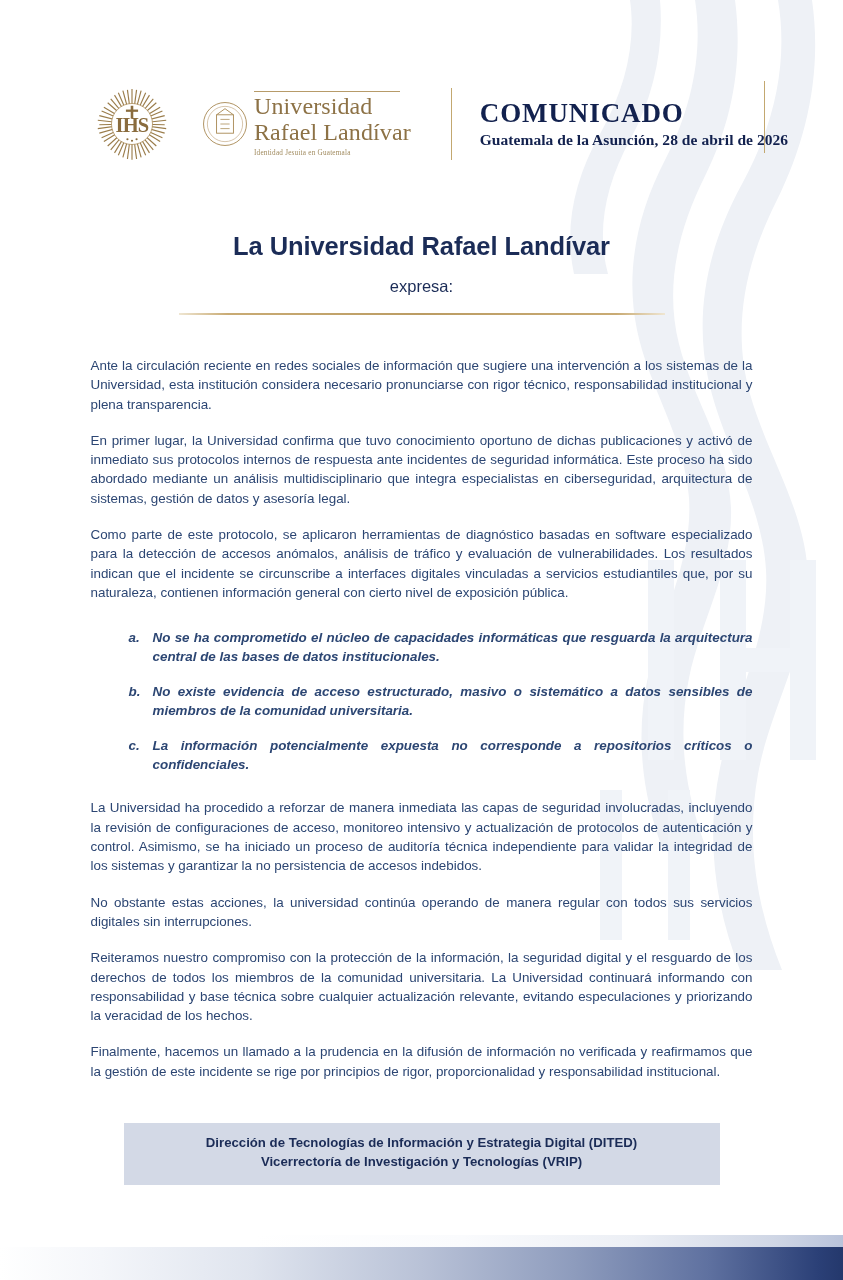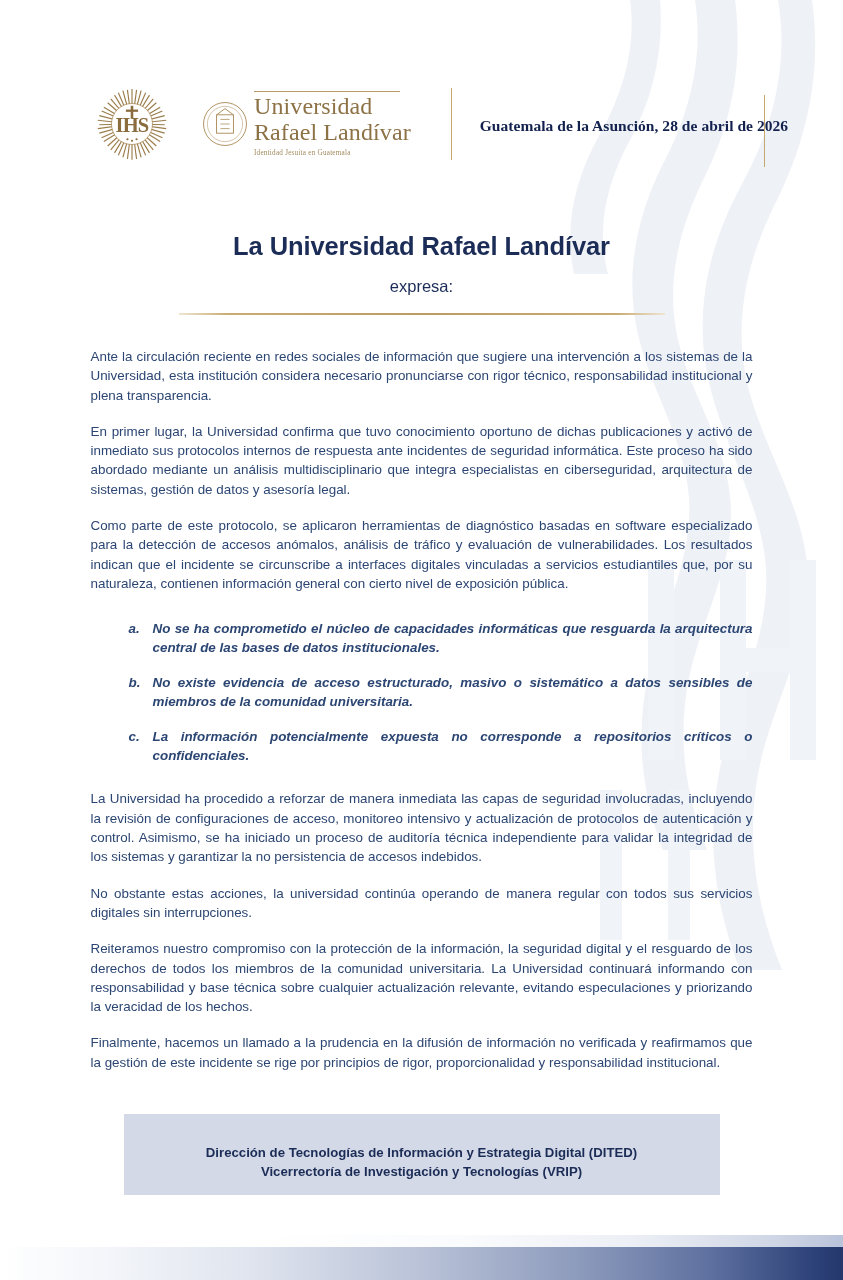--- a/index.html
+++ b/index.html
@@ -126,21 +126,21 @@
   #title-rule {
     width: 486px;
     height: 2px;
     margin: 17px auto 0 auto;
     background: linear-gradient(to right, #f2e9d6 0%, #c2a costa 0%, #c4a straight 0%, #c3a straight 0%);
     background: linear-gradient(to right, #efe6d2 0%, #c9ab74 10%, #bb9c63 50%, #c9ab74 90%, #efe6d2 100%);
   }
 
   
   #body-copy {
-    margin: 2px auto;
+    margin: 11px auto;
     width: 662px;
     padding-top: 30px;
     color: #2c4673;
     font-size: 13.4px;
     line-height: 1.44;
     text-align: justify;
   }
   #body-copy p {
     margin: 0 0 17px 0;
   }
@@ -170,21 +170,21 @@
   ol#findings li .finding-text {
     flex: 1 1 auto;
     text-align: justify;
   }
 
   
   #signature-box {
     width: 596px;
     margin: 42px auto 0 auto;
     background: #d3d9e6;
-    padding: 29px 10px 14px 10px;
+    padding: 10px 10px 14px 10px;
     text-align: center;
   }
   .sig-line {
     font-size: 13.2px;
     font-weight: bold;
     color: #1b2c57;
     line-height: 1.45;
   }
 
   
@@ -307,20 +307,21 @@
         <div class="url-rule"></div>
         <div class="url-line">Universidad</div>
         <div class="url-line">Rafael Landívar</div>
         <div class="url-tag">Identidad Jesuita en Guatemala</div>
       </div>
     </div>
 
     <div id="header-divider"></div>
 
     <div id="header-right">
+      <div id="comunicado-title">COMUNICADO</div>
       <div id="comunicado-place">Guatemala de la Asunción, 28 de abril de 2026</div>
       <div id="header-divider-right"></div>
     </div>
   </div>
 
   <div id="title-block">
     <div id="doc-title">La Universidad Rafael Landívar</div>
     <div id="doc-subtitle">expresa:</div>
     <div id="title-rule"></div>
   </div>

